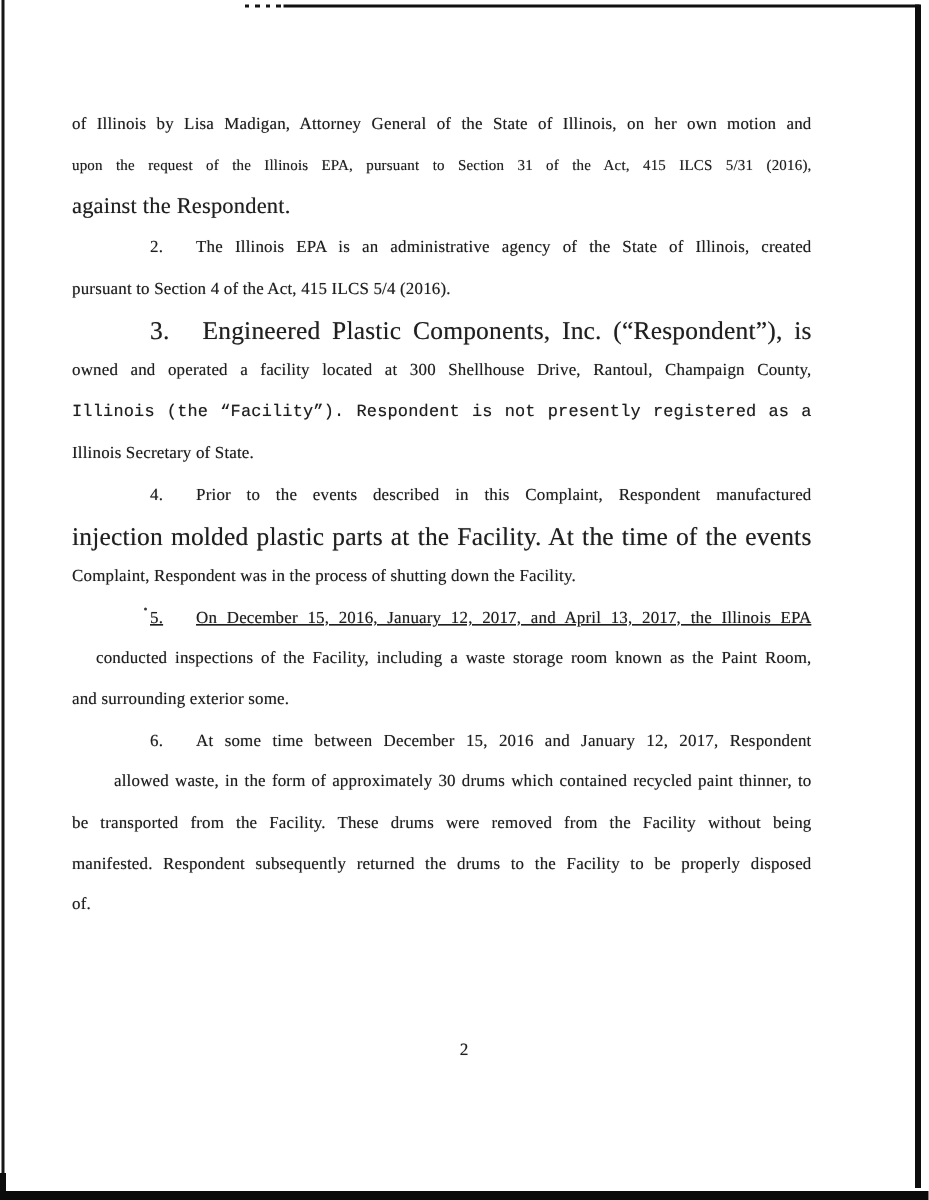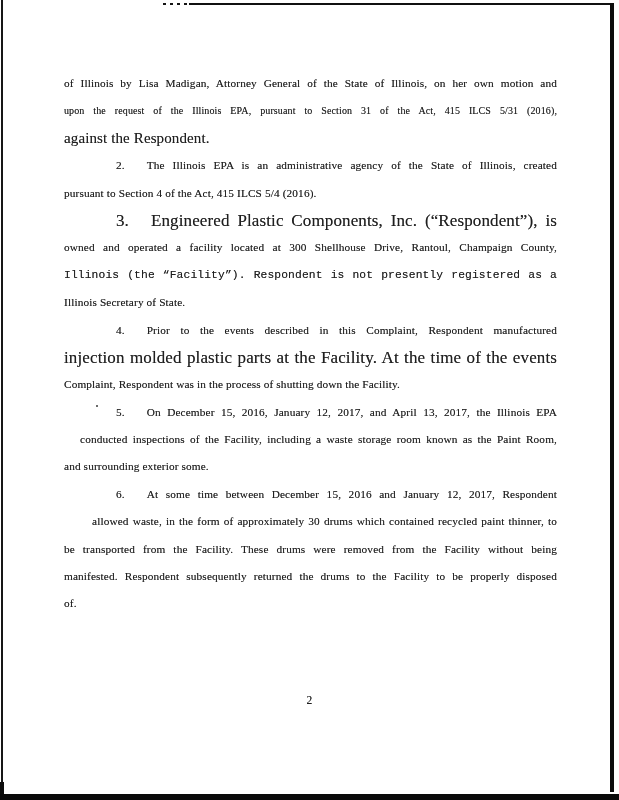--- a/index.html
+++ b/index.html
@@ -57,21 +57,21 @@
   .speck {
     position: absolute;
     left: 96px; top: 405px;
     width: 2px; height: 2px;
     background: #3a3a3a;
     border-radius: 50%;
   }
   
   .doc-body {
     position: absolute;
-    left: 64px; top: 70px;
+    left: 48px; top: 70px;
     width: 493px;
   }
   .line {
     height: 27.4px;
     line-height: 27.4px;
     font-size: 11.3px;
     letter-spacing: 0.12px;
     text-align: justify;
     overflow: hidden;
     text-shadow: 0 0 0.5px rgba(45,45,45,0.6);
@@ -108,21 +108,21 @@
       <div class="line" style="font-size: 15px; font-family: Liberation Serif, serif;">against the Respondent.</div>
       <div class="line full indent" style="font-size: 11.3px;"><span class="pnum">2.</span><span class="tab"></span>The Illinois EPA is an administrative agency of the State of Illinois, created</div>
       <div class="line" style="font-size: 11.3px;">pursuant to Section 4 of the Act, 415 ILCS 5/4 (2016).</div>
       <div class="line full indent" style="font-size: 17px;"><span class="pnum">3.</span><span class="tab"></span>Engineered Plastic Components, Inc. (“Respondent”), is an Iowa corporation that</div>
       <div class="line full" style="font-size: 11.3px;">owned and operated a facility located at 300 Shellhouse Drive, Rantoul, Champaign County,</div>
       <div class="line full" style="font-size: 11.3px; font-family: Liberation Mono, monospace;">Illinois (the “Facility”).  Respondent is not presently registered as a foreign corporation with the</div>
       <div class="line" style="font-size: 11.3px;">Illinois Secretary of State.</div>
       <div class="line full indent" style="font-size: 11.3px;"><span class="pnum">4.</span><span class="tab"></span>Prior to the events described in this Complaint, Respondent manufactured</div>
       <div class="line full" style="font-size: 17px;">injection molded plastic parts at the Facility. At the time of the events described in this</div>
       <div class="line" style="font-size: 11.3px;">Complaint, Respondent was in the process of shutting down the Facility.</div>
-      <div class="line full indent" style="font-size: 11.3px;"><span class="pnum">5.</span><span class="tab"></span>On December 15, 2016, January 12, 2017, and April 13, 2017, the Illinois EPA</div>
+      <div class="line full indent" style="font-size: 11.3px; text-decoration: underline;"><span class="pnum">5.</span><span class="tab"></span>On December 15, 2016, January 12, 2017, and April 13, 2017, the Illinois EPA</div>
       <div class="line full" style="font-size: 11.3px; margin-left: 16px;">conducted inspections of the Facility, including a waste storage room known as the Paint Room,</div>
       <div class="line" style="font-size: 11.3px;">and surrounding exterior some.</div>
       <div class="line full indent" style="font-size: 11.3px;"><span class="pnum">6.</span><span class="tab"></span>At some time between December 15, 2016 and January 12, 2017, Respondent</div>
       <div class="line full" style="font-size: 11.3px; margin-left: 28px;">allowed waste, in the form of approximately 30 drums which contained recycled paint thinner, to</div>
       <div class="line full" style="font-size: 11.3px;">be transported from the Facility.  These drums were removed from the Facility without being</div>
       <div class="line full" style="font-size: 11.3px;">manifested.  Respondent subsequently returned the drums to the Facility to be properly disposed</div>
       <div class="line" style="font-size: 11.3px;">of.</div>
     </div>
 
   <div class="page-num">2</div>

